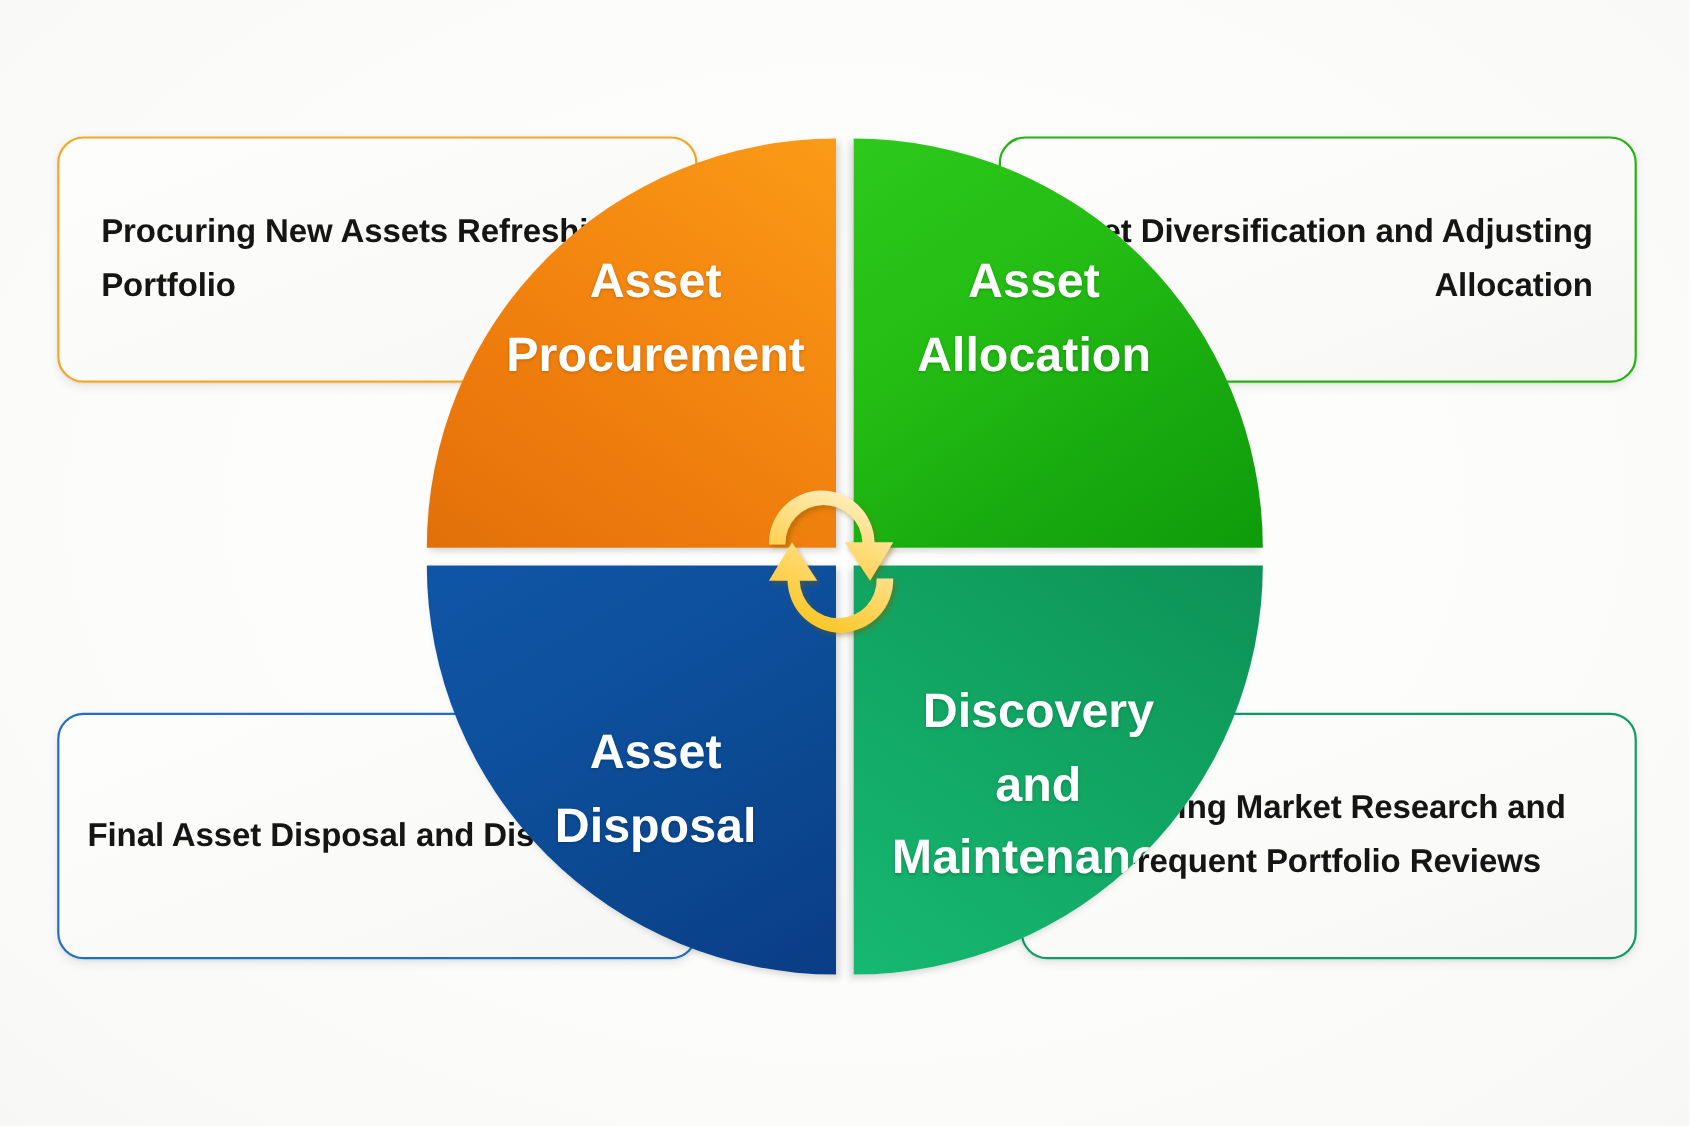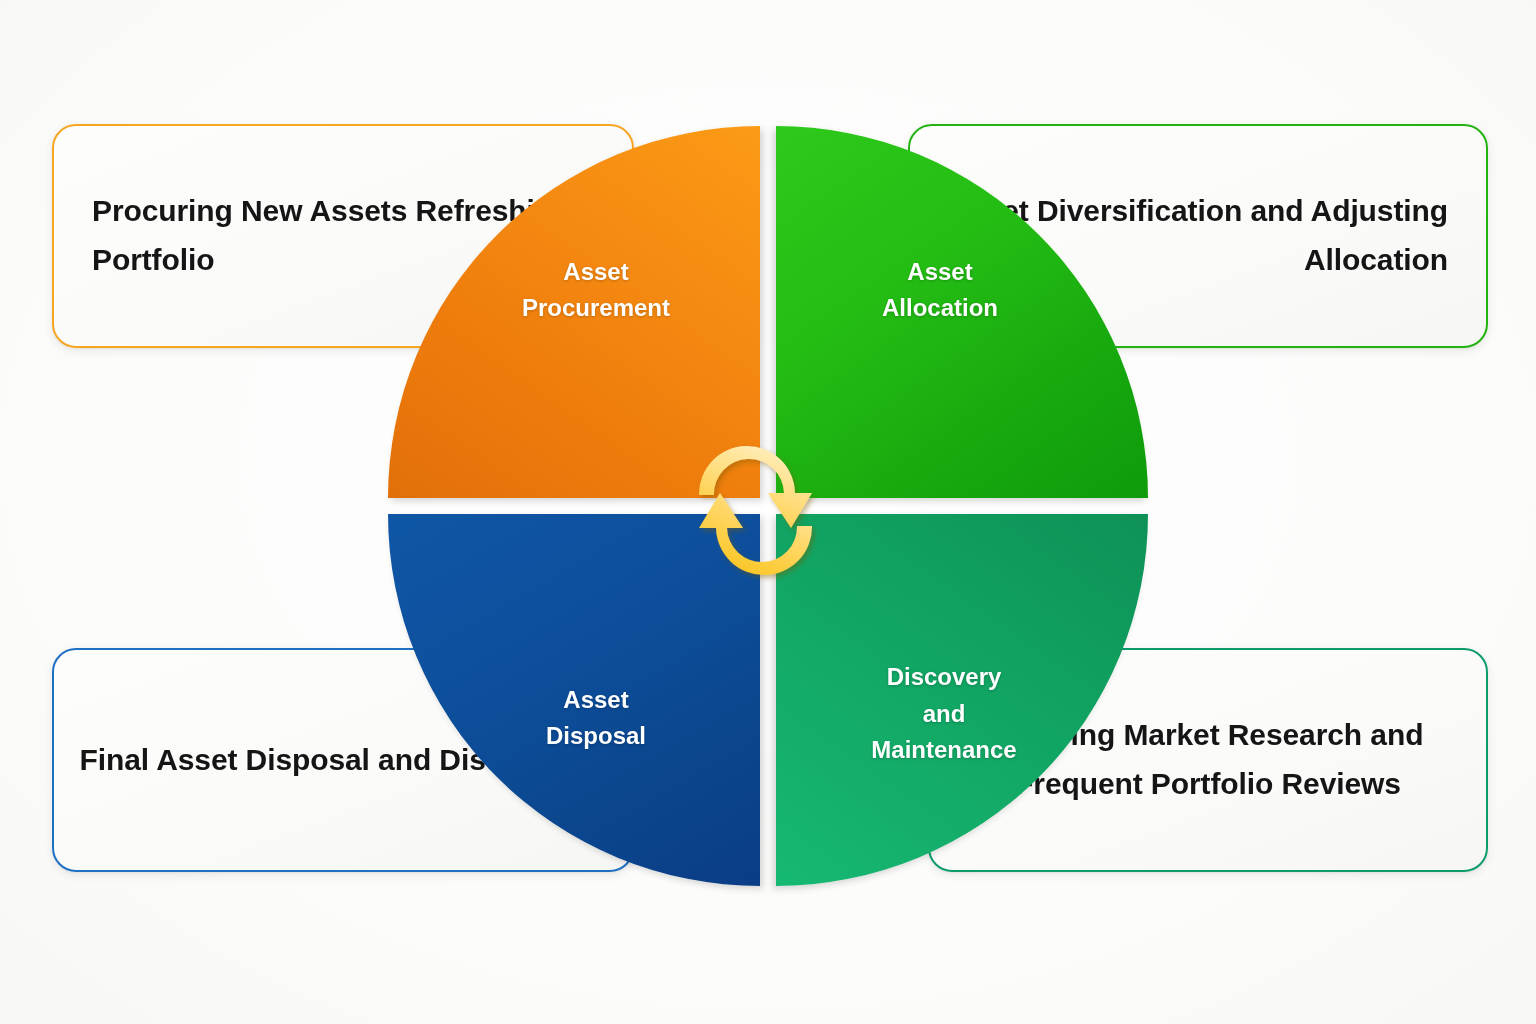--- a/index.html
+++ b/index.html
@@ -81,21 +81,21 @@
     height: 372px;
     overflow: hidden;
     display: flex;
     align-items: center;
     justify-content: center;
   }
   .quad .qlabel {
     position: relative;
     z-index: 3;
     color: #ffffff;
-    font-size: 24px;
+    font-size: 44px;
     font-weight: bold;
     line-height: 1.52;
     text-align: center;
     text-shadow: 0 1px 3px rgba(0,0,0,0.22);
     white-space: pre-line;
   }
 
   
   #quad-tl {
     left: 0; top: 0;

